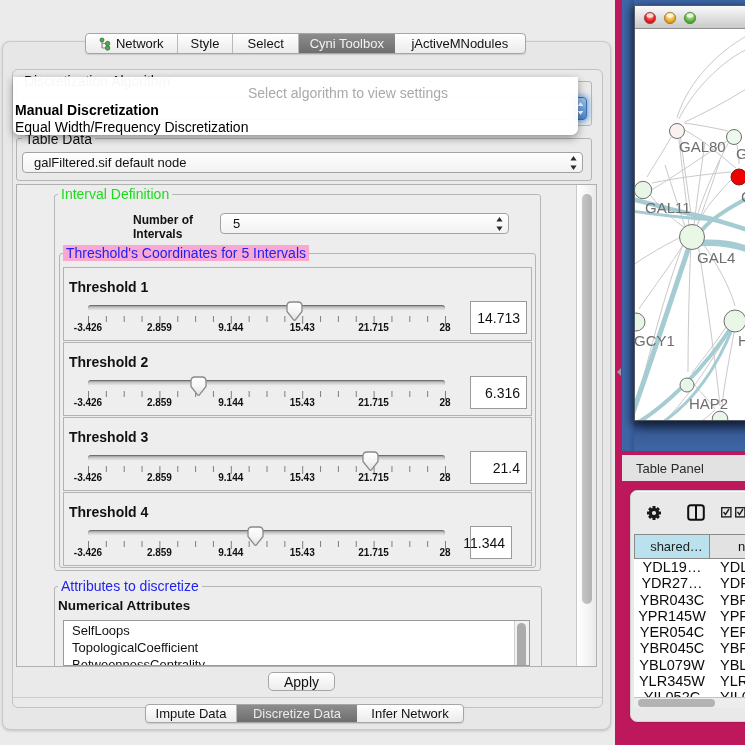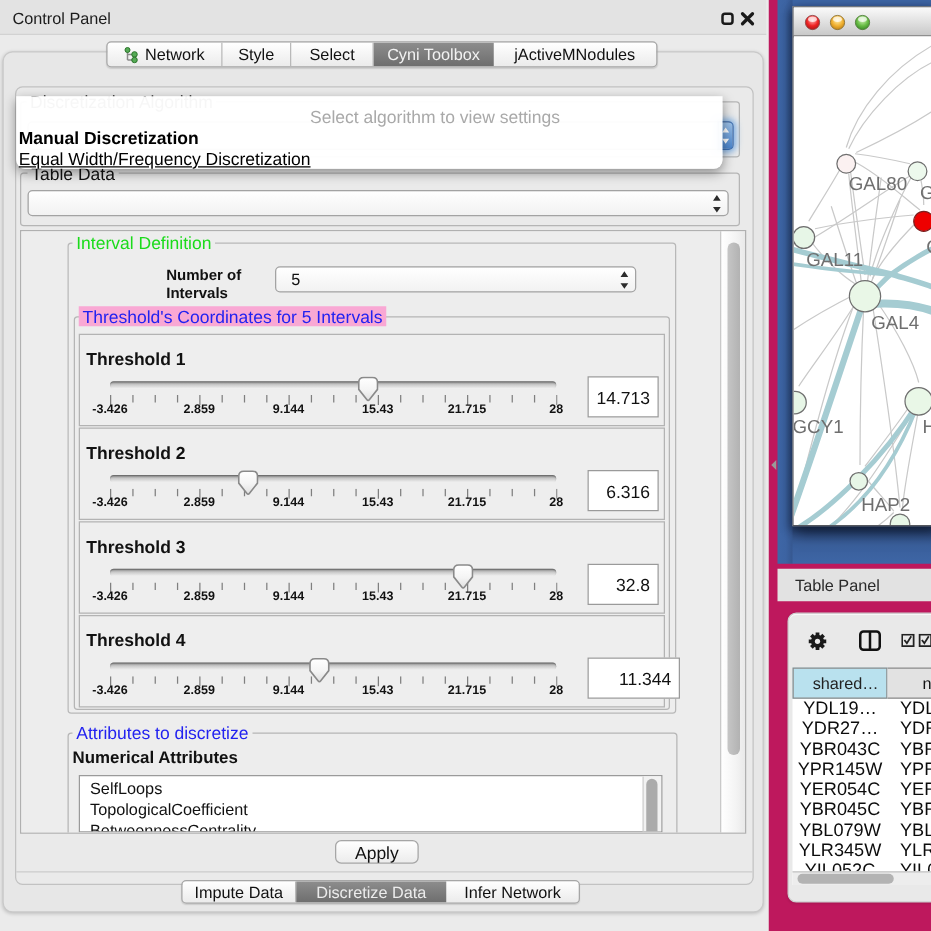--- a/index.html
+++ b/index.html
@@ -10,27 +10,20 @@
 .glabel { position:absolute; padding:0 3px; background:#eaeaea; white-space:nowrap; font-size:14px; }
 .combo { position:absolute; background:linear-gradient(#ffffff,#f2f2f2); border:1px solid #a3a3a3; border-radius:4px; }
 .combo .ctext { position:absolute; left:11px; top:0; bottom:0; display:flex; align-items:center; }
 .arrows { position:absolute; right:4px; top:50%; transform:translateY(-50%); width:9px; }
 </style>
 </head>
 <body>
 
 <div class="abs" style="left:0;top:0;width:613px;height:745px;background:#ebebeb;">
 
-  <div class="abs" style="left:0;top:0;width:613px;height:28px;background:#e3e3e3;border-bottom:1px solid #d2d2d2;">
-    <div class="abs" style="left:10px;top:0;height:28px;display:flex;align-items:center;color:#1c1c1c;">Control Panel</div>
-    <div class="abs" style="left:577px;top:10px;width:10px;height:10px;border:2px solid #1a1a1a;border-radius:3px;"></div>
-    <svg class="abs" style="left:592px;top:9px;" width="12" height="12" viewBox="0 0 12 12">
-      <path d="M2 2 L10 10 M10 2 L2 10" stroke="#1a1a1a" stroke-width="2.6" stroke-linecap="round"></path>
-    </svg>
-  </div>
 
   <div class="abs" style="left:2px;top:41px;width:609px;height:689px;background:#e7e7e7;border:1px solid #c9c9c9;border-radius:8px;box-shadow:0 1px 3px rgba(0,0,0,0.18);"></div>
 
   <div class="abs" style="left:12px;top:69px;width:591px;height:639px;background:#eaeaea;border:1px solid #c2c2c2;border-radius:6px;"></div>
 
   <div class="abs" style="left:85px;top:33px;width:441px;height:21px;background:linear-gradient(#ffffff,#ebebeb);border:1px solid #a6a6a6;border-radius:4px;display:flex;box-shadow:0 1px 1px rgba(0,0,0,0.12);overflow:hidden;">
     <div style="width:92px;display:flex;align-items:center;justify-content:center;border-right:1px solid #b9b9b9;">
       <svg width="12" height="14" viewBox="0 0 12 14" style="margin-right:5px;">
         <path d="M3 4 L3 11 M3 6.5 L8 6.5 M3 11 L8 11" stroke="#8a8a8a" stroke-width="1.2" fill="none"></path>
         <circle cx="3" cy="3" r="2" fill="#55aa55" stroke="#2c742c" stroke-width="0.8"></circle>
@@ -51,20 +44,21 @@
   <div class="combo" style="left:22px;top:97px;width:564px;height:23px;"></div>
   <div class="abs" style="left:574px;top:97px;width:13px;height:23px;background:linear-gradient(#9cc1e8,#4a84cc);border:1px solid #3a6eb2;border-radius:0 4px 4px 0;box-shadow:0 0 5px 2px rgba(100,160,225,0.8);">
     <svg width="11" height="21" viewBox="0 0 11 21">
         <path d="M5.5 4 L8.3 8 L2.7 8 Z M5.5 17 L8.3 13 L2.7 13 Z" fill="#ffffff"></path>
       </svg>
   </div>
 
   <div class="group" style="left:16px;top:138px;width:576px;height:43px;"></div>
   <div class="glabel" style="left:22px;top:131px;background:#eaeaea;">Table Data</div>
   <div class="combo" style="left:22px;top:152px;width:561px;height:21px;">
+    <div class="ctext">galFiltered.sif default node</div>
     <svg class="arrows" width="9" height="15" viewBox="0 0 9 15">
         <path d="M4.5 0.5 L7.6 5 L1.4 5 Z M4.5 14.5 L7.6 10 L1.4 10 Z" fill="#2c2c2c"></path>
       </svg>
   </div>
 
   <div class="abs" style="left:16px;top:184px;width:581px;height:483px;border:1px solid #b0b0b0;background:#ededed;overflow:hidden;">
     <div class="abs" style="left:0;top:0;width:559px;height:481px;background:#ededed;" id="scrollcontent">
 
       <div class="group" style="left:37px;top:9px;width:487px;height:377px;border-color:#b8b8b8;"></div>
       <div class="glabel" style="left:41px;top:1px;background:#ededed;color:#1bdb1b;">Interval Definition</div>
@@ -209,21 +203,21 @@
   <svg class="abs" style="left:297.5px;top:32.5px;" width="17" height="21" viewBox="0 0 17 21">
     <defs>
               <linearGradient id="thg2" x1="0" y1="0" x2="0" y2="1">
                 <stop offset="0" stop-color="#ffffff"></stop>
                 <stop offset="0.55" stop-color="#f4f4f4"></stop>
                 <stop offset="1" stop-color="#e0e0e0"></stop>
               </linearGradient>
             </defs>
     <path d="M 1 5 Q 1 1 5 1 L 12 1 Q 16 1 16 5 L 16 10.5 L 9.6 18.6 Q 8.5 20 7.4 18.6 L 1 10.5 Z" fill="url(#thg2)" stroke="#8a8a8a" stroke-width="1.3"></path>
           </svg>
-  <div class="abs" style="left:406px;top:33px;width:57px;height:33px;background:#ffffff;border:1px solid #9a9a9a;display:flex;align-items:center;justify-content:flex-end;padding-right:6px;font-size:14px;">32.8</div>
+  <div class="abs" style="left:406px;top:33px;width:57px;height:33px;background:#ffffff;border:1px solid #9a9a9a;display:flex;align-items:center;justify-content:flex-end;padding-right:6px;font-size:14px;">21.4</div>
 </div>
 <div class="abs tblock" style="left:46px;top:307px;width:469px;height:74px;border:1px solid #b3b3b3;background:#eeeeee;">
   <div class="abs" style="left:5px;top:11px;font-weight:bold;font-size:14px;">Threshold 4</div>
   <div class="abs" style="left:24px;top:37px;width:357px;height:6px;border-radius:3px;background:linear-gradient(#8f8f8f,#c9c9c9 45%,#f2f2f2);box-shadow:inset 0 1px 1px rgba(0,0,0,0.3);"></div>
   <svg class="abs" style="left:24px;top:48px;" width="358" height="9" viewBox="0 0 358 9">
             <g stroke="#7f7f7f" stroke-width="1">
               <path d="M 0.5 0 V 8"></path>
               <path d="M 18.35 0 V 6"></path>
               <path d="M 36.2 0 V 6"></path>
               <path d="M 54.05 0 V 6"></path>
@@ -255,21 +249,21 @@
   <svg class="abs" style="left:183.3px;top:32.5px;" width="17" height="21" viewBox="0 0 17 21">
     <defs>
               <linearGradient id="thg3" x1="0" y1="0" x2="0" y2="1">
                 <stop offset="0" stop-color="#ffffff"></stop>
                 <stop offset="0.55" stop-color="#f4f4f4"></stop>
                 <stop offset="1" stop-color="#e0e0e0"></stop>
               </linearGradient>
             </defs>
     <path d="M 1 5 Q 1 1 5 1 L 12 1 Q 16 1 16 5 L 16 10.5 L 9.6 18.6 Q 8.5 20 7.4 18.6 L 1 10.5 Z" fill="url(#thg3)" stroke="#8a8a8a" stroke-width="1.3"></path>
           </svg>
-  <div class="abs" style="left:406px;top:33px;width:74px;height:33px;background:#ffffff;border:1px solid #9a9a9a;display:flex;align-items:center;justify-content:flex-end;padding-right:6px;font-size:14px;">11.344</div>
+  <div class="abs" style="left:406px;top:33px;width:42px;height:33px;background:#ffffff;border:1px solid #9a9a9a;display:flex;align-items:center;justify-content:flex-end;padding-right:6px;font-size:14px;">11.344</div>
 </div>
 
       <div class="group" style="left:37px;top:401px;width:488px;height:85px;"></div>
       <div class="glabel" style="left:41px;top:393px;background:#ededed;color:#2222f0;">Attributes to discretize</div>
       <div class="abs" style="left:41px;top:413px;font-weight:bold;font-size:13.5px;">Numerical Attributes</div>
       <div class="abs" style="left:46px;top:435px;width:467px;height:46px;background:#ffffff;border:1px solid #9a9a9a;overflow:hidden;">
         <div style="padding-left:8px;line-height:17px;padding-top:1px;">SelfLoops<br>TopologicalCoefficient<br>BetweennessCentrality</div>
         <div class="abs" style="right:0;top:0;width:15px;height:46px;background:#f2f2f2;border-left:1px solid #d0d0d0;"></div>
         <div class="abs" style="right:3px;top:2px;width:9px;height:60px;background:#ababab;border-radius:5px;"></div>
       </div>
@@ -285,21 +279,21 @@
 
   <div class="abs" style="left:145px;top:704px;width:319px;height:19px;background:linear-gradient(#ffffff,#ebebeb);border:1px solid #a6a6a6;border-radius:4px;display:flex;box-shadow:0 1px 1px rgba(0,0,0,0.12);overflow:hidden;">
     <div style="width:91px;display:flex;align-items:center;justify-content:center;border-right:1px solid #b9b9b9;">Impute Data</div>
     <div style="width:120px;display:flex;align-items:center;justify-content:center;background:linear-gradient(#8d8d8d,#6e6e6e);color:#ececec;">Discretize Data</div>
     <div style="width:106px;display:flex;align-items:center;justify-content:center;">Infer Network</div>
   </div>
 
   <div class="abs" style="left:13px;top:77px;width:565px;height:58px;background:rgba(255,255,255,0.965);border-radius:0 0 7px 7px;box-shadow:0 3px 9px rgba(0,0,0,0.4);z-index:50;">
     <div class="abs" style="left:0;top:8px;width:670px;text-align:center;color:#a9a9a9;font-size:14px;">Select algorithm to view settings</div>
     <div class="abs" style="left:2px;top:25px;font-weight:bold;color:#000;font-size:14px;">Manual Discretization</div>
-    <div class="abs" style="left:2px;top:42px;color:#000;font-size:14px;text-decoration:underline;">Equal Width/Frequency Discretization</div>
+    <div class="abs" style="left:2px;top:42px;color:#000;font-size:14px;">Equal Width/Frequency Discretization</div>
   </div>
 </div>
 
 <div class="abs" style="left:615px;top:0;width:132px;height:745px;background:#be185d;">
 
   <div class="abs" style="left:2px;top:368px;width:0;height:0;border-top:4px solid transparent;border-bottom:4px solid transparent;border-right:4px solid #9a9a9a;"></div>
 
   <div class="abs" style="left:7px;top:0;width:125px;height:451px;background:#3e66a6;overflow:hidden;">
     <div class="abs" style="left:0;top:0;width:12px;height:451px;background:linear-gradient(to right,rgba(25,35,65,0) 0%,rgba(25,35,65,0.04) 55%,rgba(25,35,65,0.22) 100%);z-index:5;"></div>
     <div class="abs" style="left:12px;top:421px;width:113px;height:30px;background:linear-gradient(to bottom,rgba(20,30,55,0.48),rgba(20,30,55,0.10) 50%,rgba(20,30,55,0) 100%);z-index:5;"></div>

